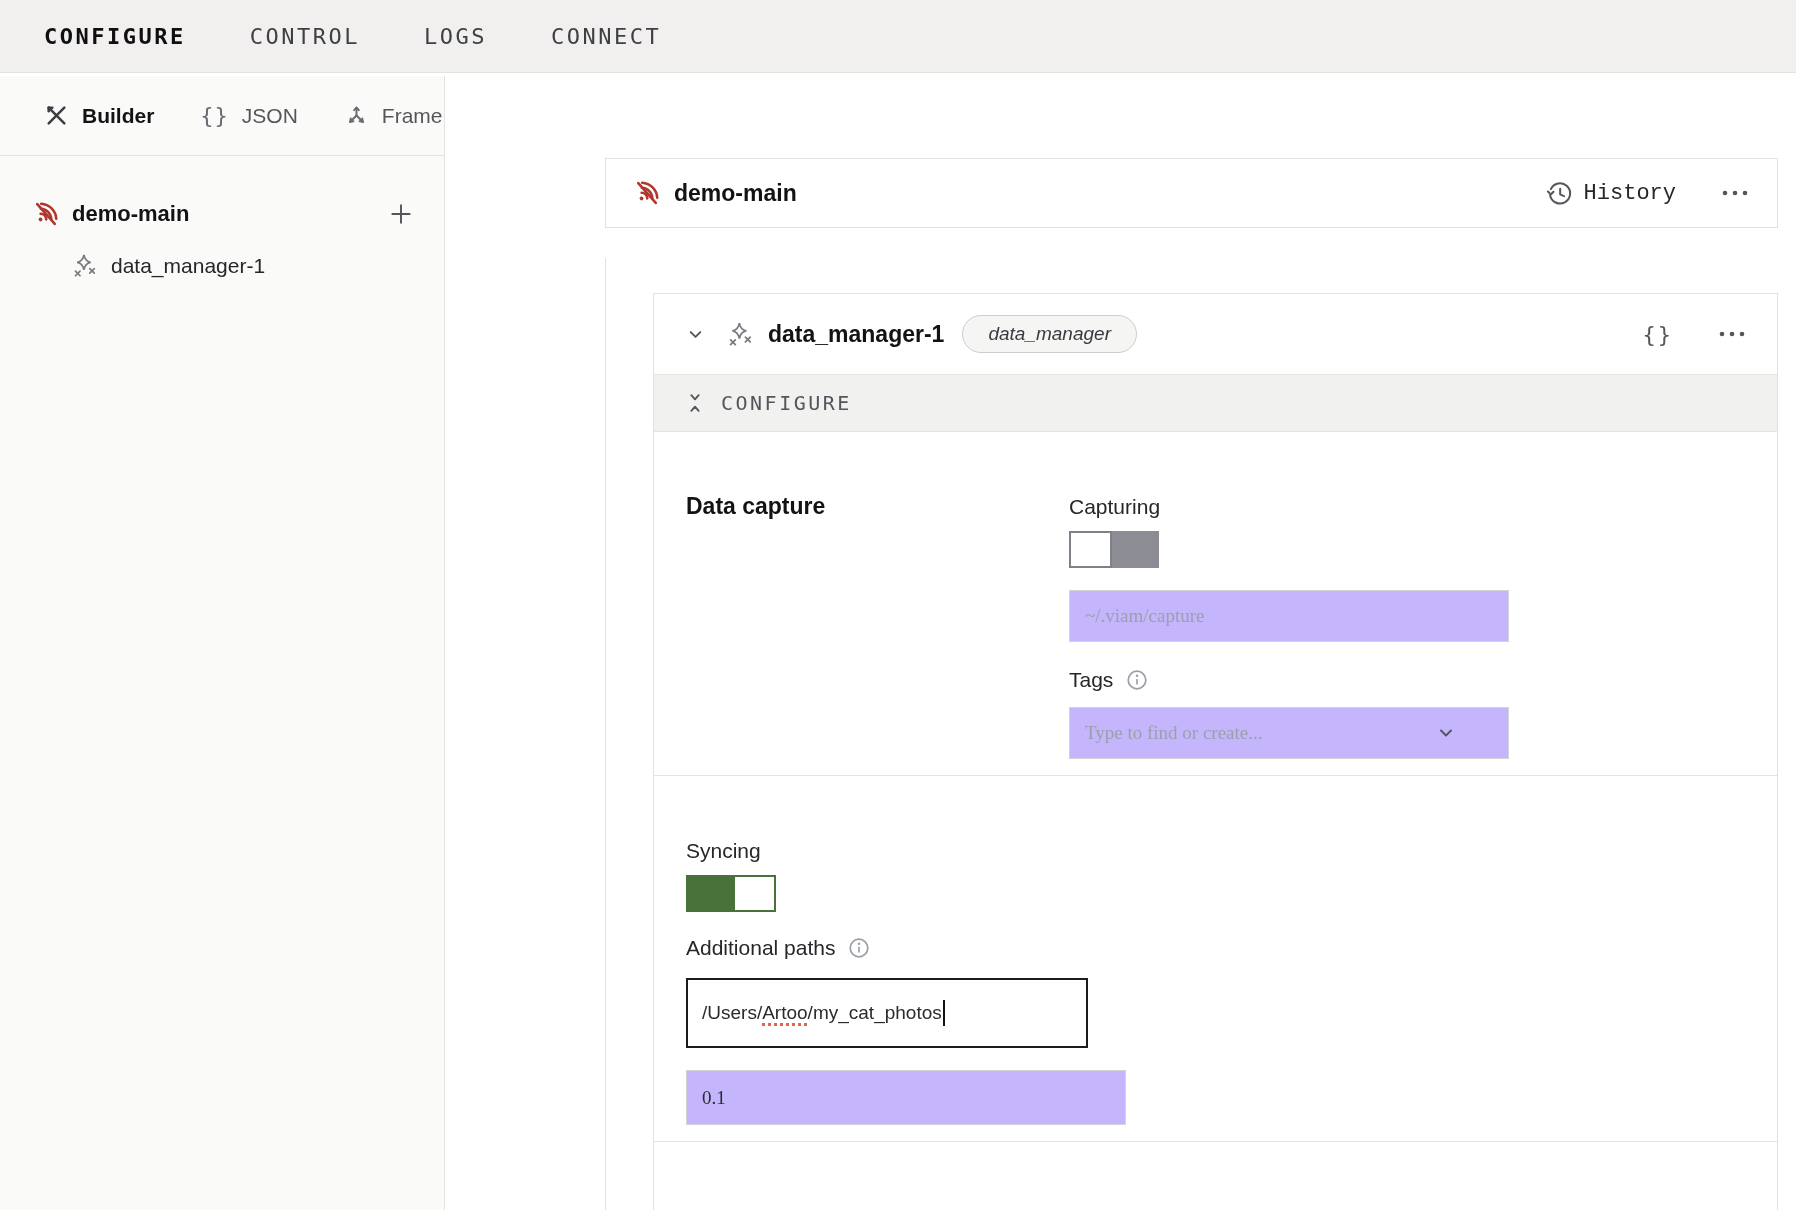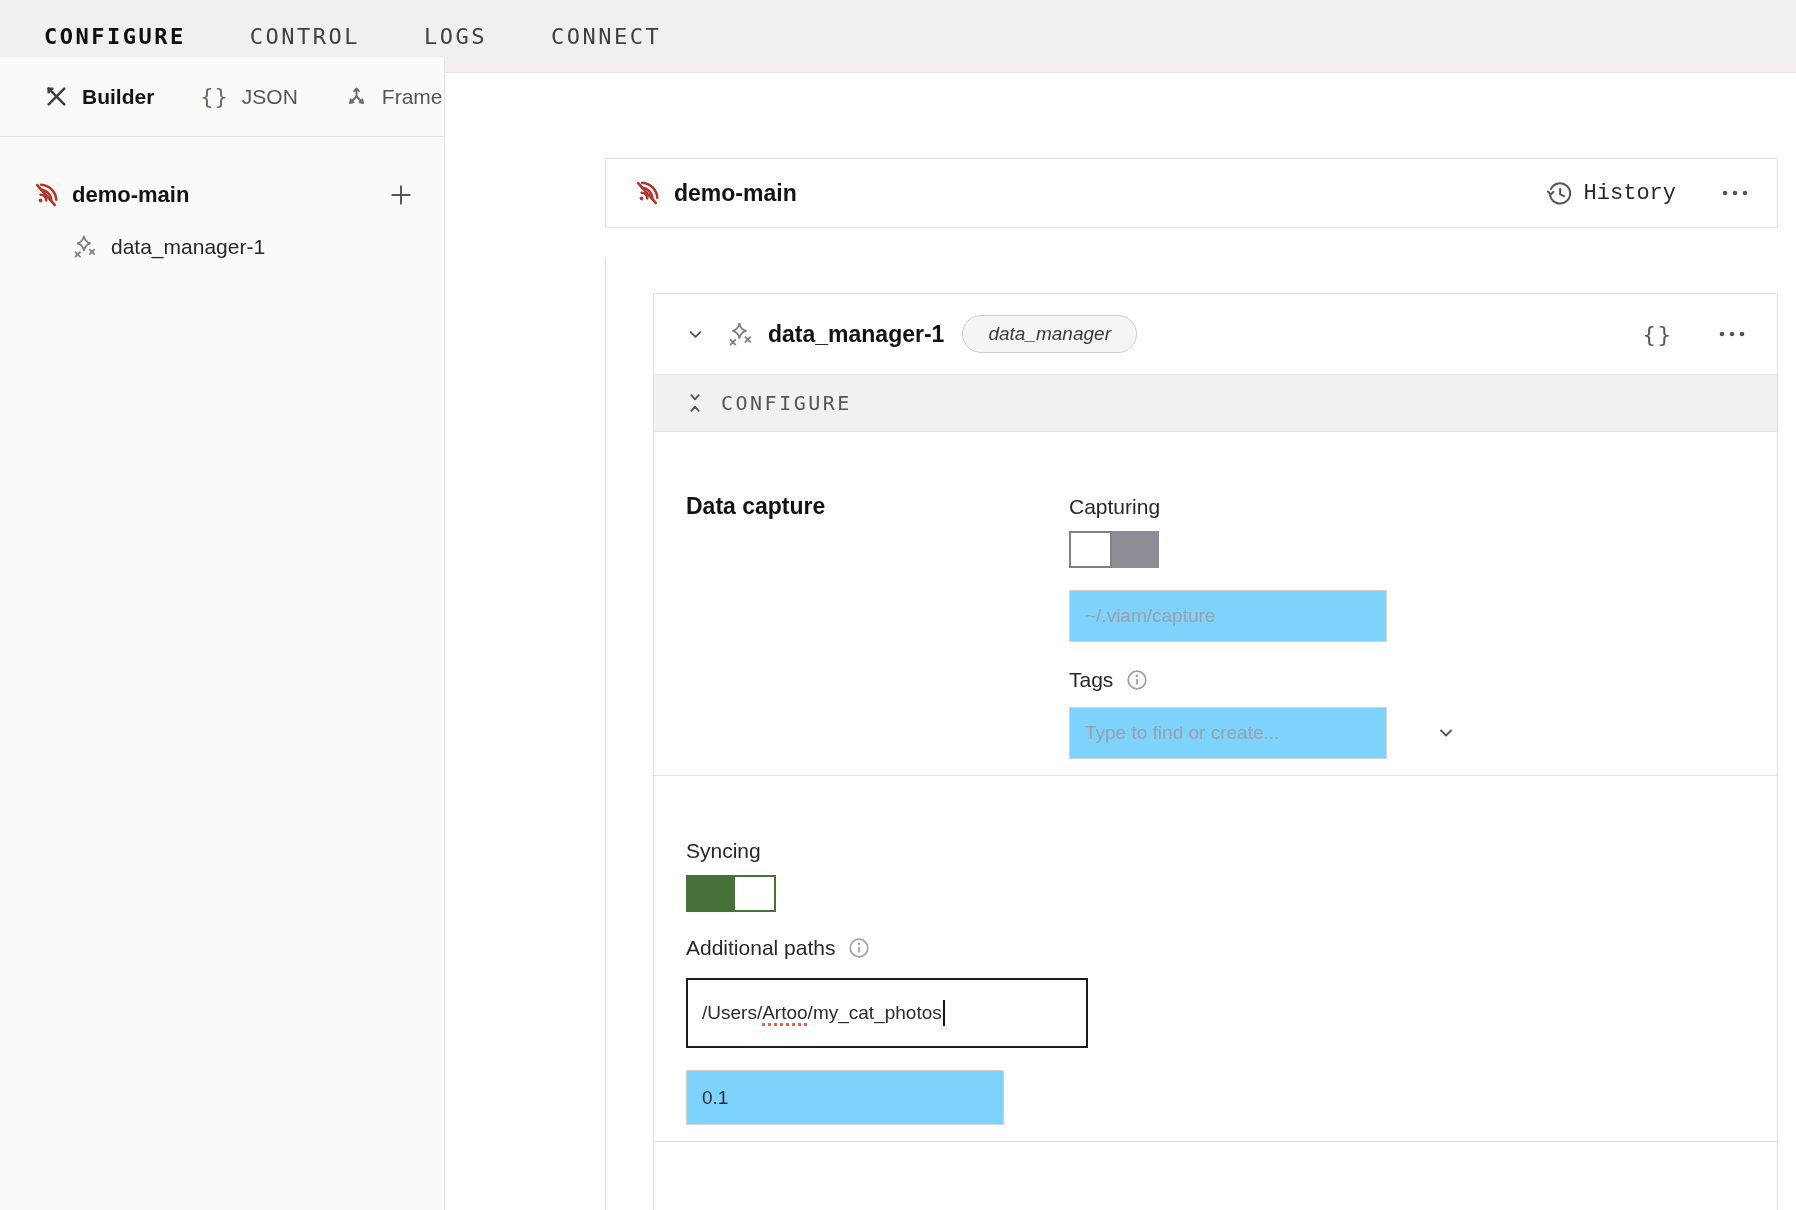--- a/index.html
+++ b/index.html
@@ -8,21 +8,21 @@
 
   
   .topnav { position:absolute; left:0; top:0; width:1796px; height:73px;
     background:#f1f0ee; border-bottom:1px solid #e3e3e0;
     display:flex; align-items:center; padding-left:44px; gap:64px; }
   .topnav .tab { font-family:"DejaVu Sans Mono","Liberation Mono",monospace;
     font-size:22px; letter-spacing:2.5px; color:#3f4046; cursor:pointer; }
   .topnav .tab.active { color:#0f0f12; font-weight:bold; }
 
   
-  .leftpanel { position:absolute; left:0; top:57px; width:445px; bottom:0;
+  .leftpanel { position:absolute; left:0; top:76px; width:445px; bottom:0;
     background:#fafaf8; border-right:1px solid #e3e3e0; }
   .subnav { height:80px; border-bottom:1px solid #e3e3e0; display:flex;
     align-items:center; padding-left:44px; gap:46px; }
   .subnav .subtab { display:flex; align-items:center; gap:13px; cursor:pointer; }
   .subnav .subtab .lbl { font-size:21px; color:#55565c; }
   .subnav .subtab.active .lbl { color:#131316; font-weight:bold; }
   .braces { font-family:"DejaVu Sans Mono","Liberation Mono",monospace;
     font-size:22px; color:#6a6b72; letter-spacing:1px; }
 
   .tree { padding-top:34px; }
@@ -72,22 +72,22 @@
   .mb11{margin-bottom:11px;} .mb13{margin-bottom:13px;} .mb14{margin-bottom:14px;}
   .mb17{margin-bottom:17px;} .mb22{margin-bottom:22px;} .mb24{margin-bottom:24px;}
 
   .toggle { position:relative; width:90px; height:37px; cursor:pointer; }
   .toggle.off { background:#8c8c94; }
   .toggle.on  { background:#487239; }
   .toggle .knob { position:absolute; top:0; width:43px; height:37px; background:#fff; }
   .toggle.off .knob { left:0; border:2px solid #80808a; }
   .toggle.on  .knob { right:0; border:2px solid #487239; }
 
-  .txt-input { width:318px; height:52px; border:1px solid #d4d4d8; background:#7dd3fc;
-    font-family:Liberation Sans, sans-serif; font-size:19px;
+  .txt-input { width:440px; height:52px; border:1px solid #d4d4d8; background:#c4b5fd;
+    font-family:Liberation Serif, serif; font-size:19px;
     color:#2b2b2e; padding:0 15px; outline:none; }
   .txt-input::placeholder { color:#9aa0ac; opacity:1; }
   .select-wrap { position:relative; width:402px; }
   .select-wrap .chev { position:absolute; right:13px; top:14px; pointer-events:none; }
 
   .focus-input { width:402px; height:70px; border:2px solid #1c1c1f; background:#fff;
     display:flex; align-items:center; padding:0 14px; font-size:19px; color:#2b2b2e;
     cursor:text; white-space:nowrap; overflow:hidden; }
   .misspell { text-decoration:underline dotted #e4634e; text-decoration-thickness:2.5px;
     text-underline-offset:4px; }

